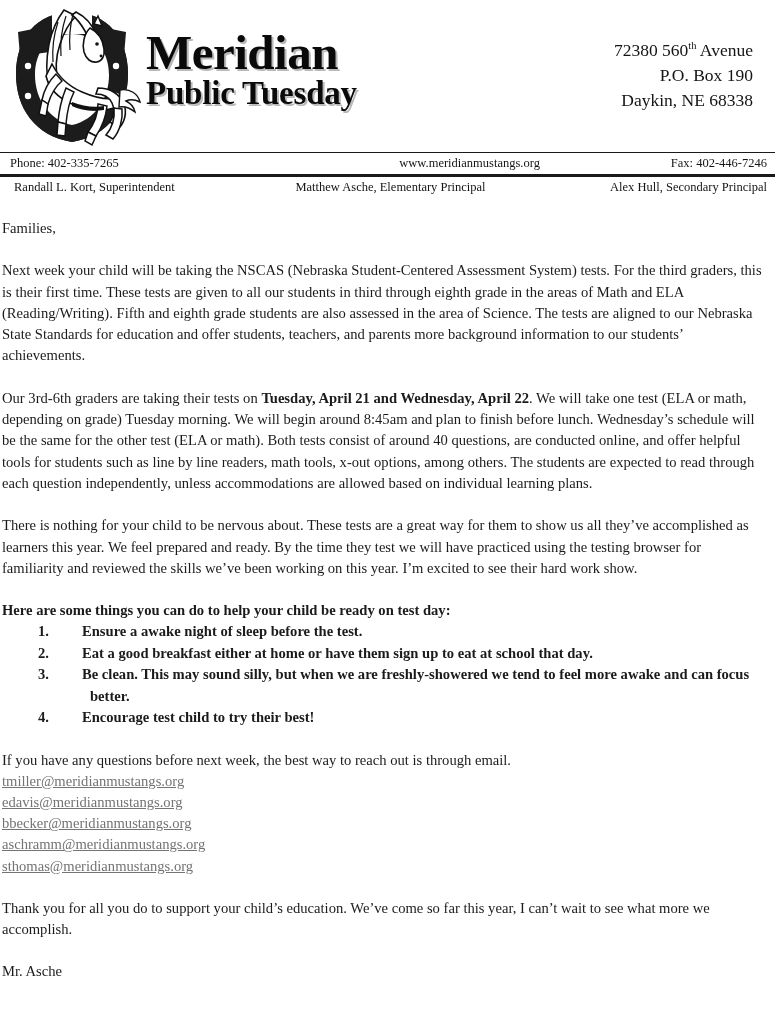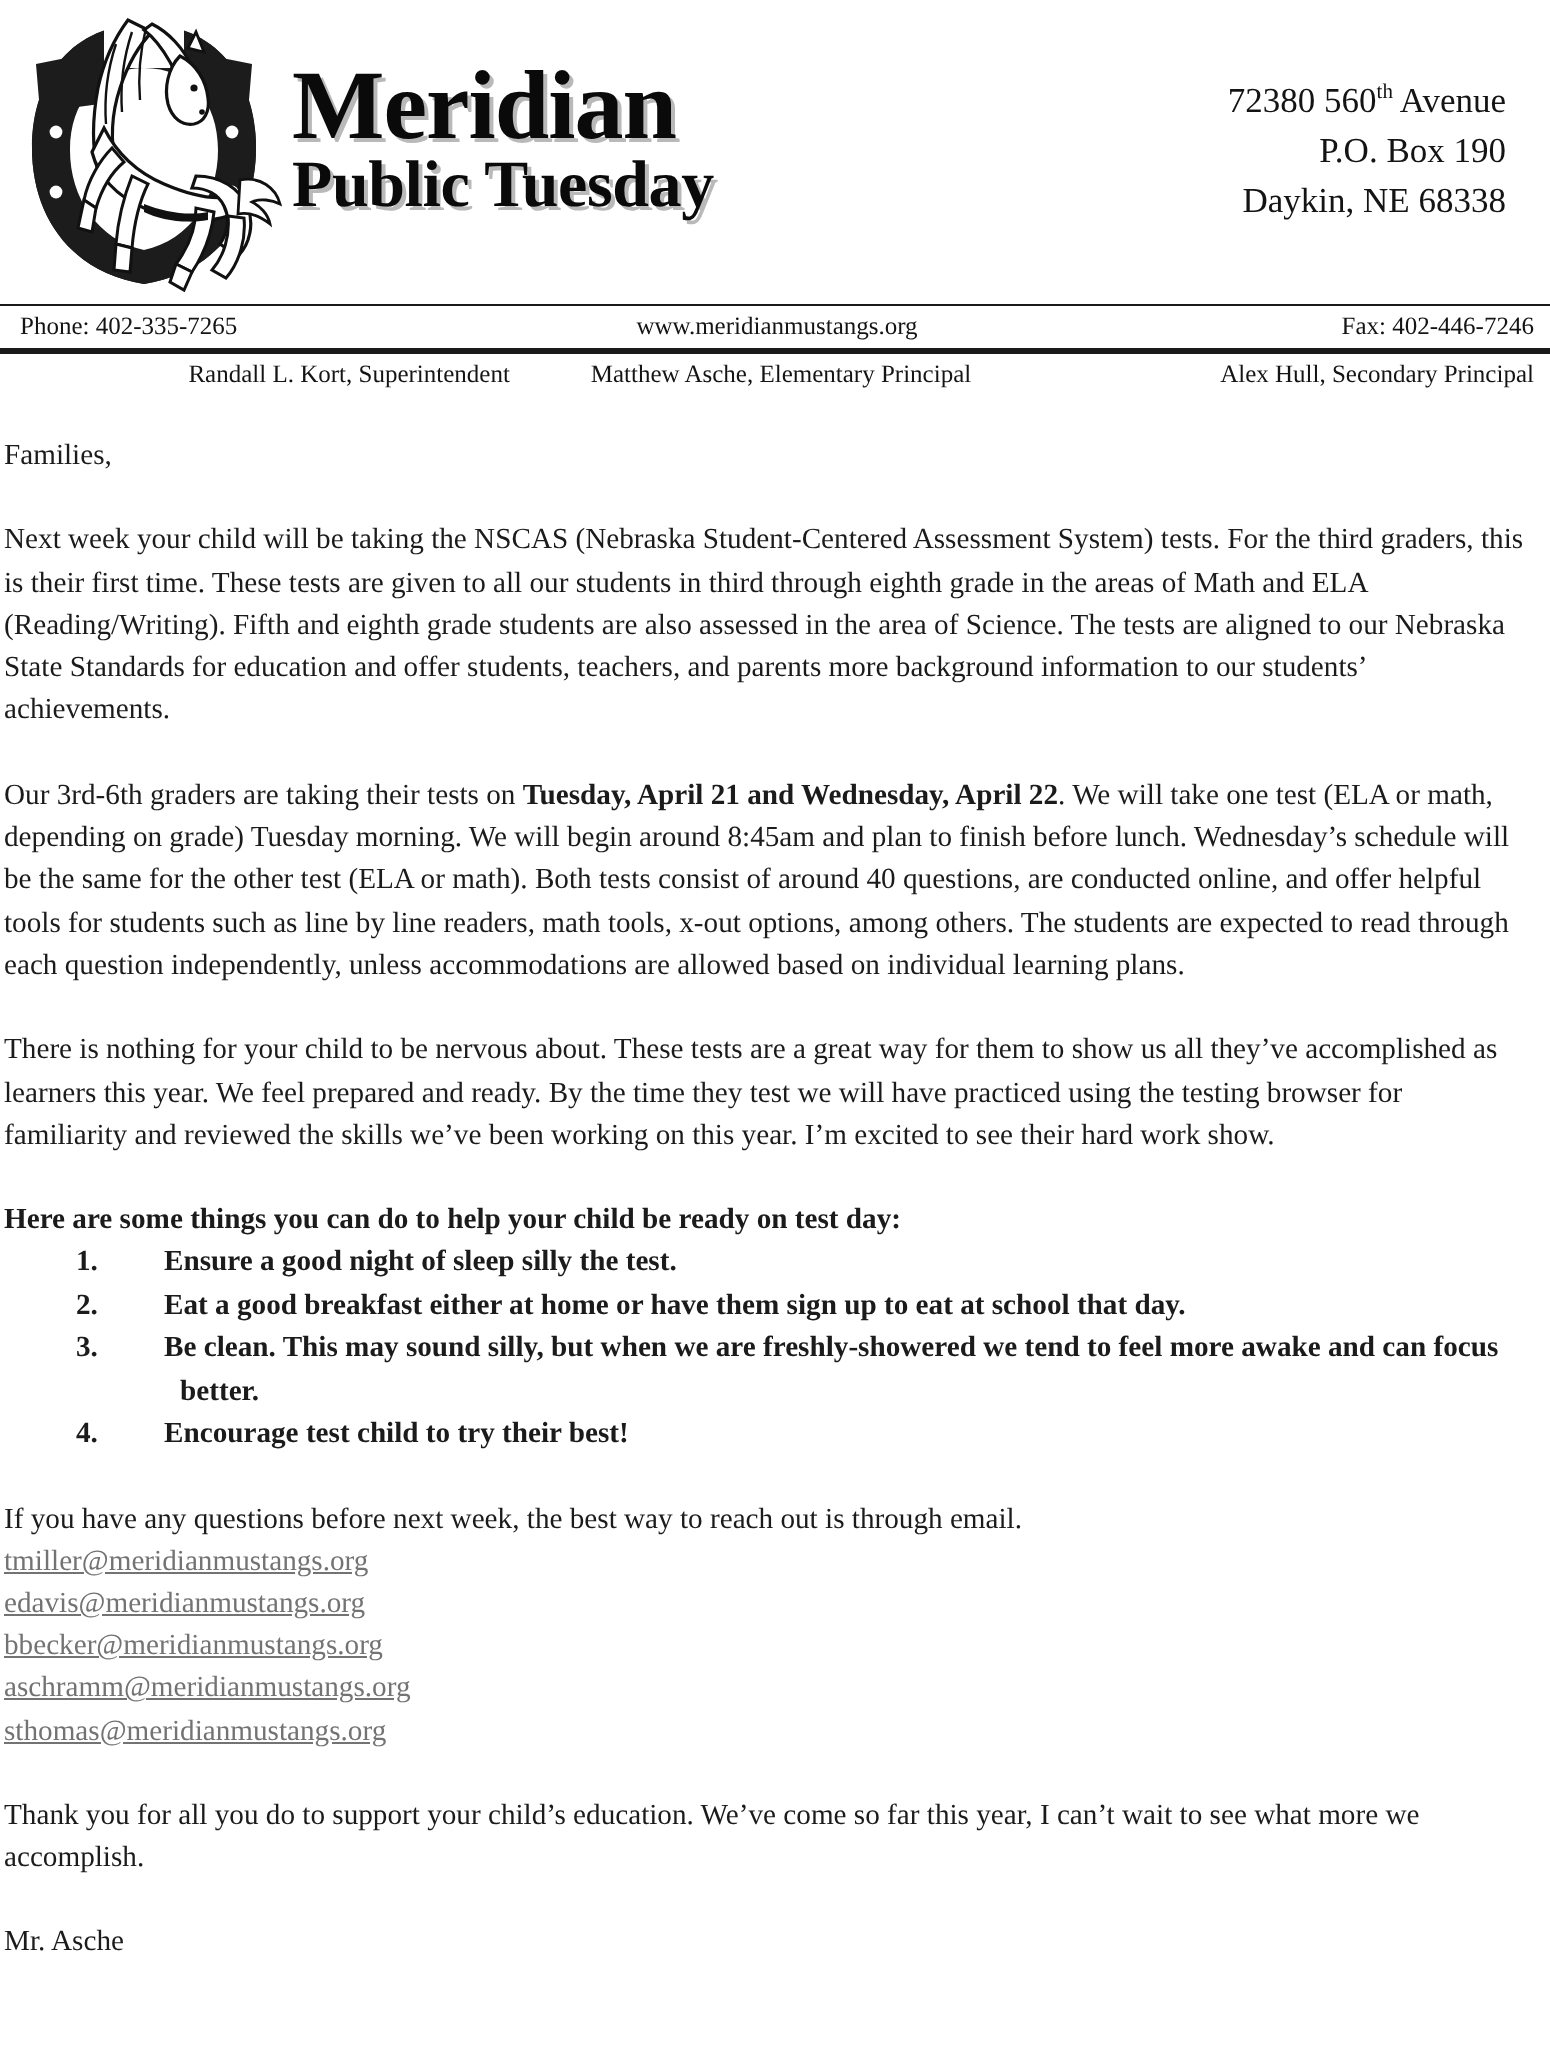--- a/index.html
+++ b/index.html
@@ -96,33 +96,33 @@
   .contact-row {
     display: flex;
     justify-content: space-between;
     align-items: baseline;
     font-size: 12.5px;
     color: #141414;
     padding: 3px 8px 3px 10px;
     box-sizing: border-box;
   }
   .contact-row .col-left { text-align: left; flex: 0 0 30%; }
-  .contact-row .col-mid  { text-align: center; flex: 0 0 40%; }
+  .contact-row .col-mid  { text-align: right; flex: 0 0 40%; }
   .contact-row .col-right{ text-align: right; flex: 0 0 30%; }
 
   .staff-row {
     display: flex;
     justify-content: space-between;
     align-items: baseline;
     font-size: 12.5px;
     color: #141414;
     padding: 3px 8px 2px 14px;
     box-sizing: border-box;
   }
-  .staff-row .col-left { text-align: right; flex: 0 0 32%; }
+  .staff-row .col-left { text-align: left; flex: 0 0 32%; }
   .staff-row .col-mid  { text-align: center; flex: 0 0 36%; }
   .staff-row .col-right{ text-align: right; flex: 0 0 32%; }
 
   
   .letter-body {
     padding: 0 10px 0 2px;
     font-size: 14.6px;
     line-height: 1.46;
     color: #1b1b1b;
   }
@@ -327,21 +327,21 @@
 
     <div class="spacer-line"></div>
 
     <p class="para">There is nothing for your child to be nervous about. These tests are a great way for them to show us all they’ve accomplished as learners this year. We feel prepared and ready. By the time they test we will have practiced using the testing browser for familiarity and reviewed the skills we’ve been working on this year. I’m excited to see their hard work show.</p>
 
     <div class="spacer-line"></div>
 
     <p class="list-heading">Here are some things you can do to help your child be ready on test day:</p>
 
     <ol class="tips">
-      <li><span class="num">1.</span><span>Ensure a good night of sleep silly the test.</span></li>
+      <li><span class="num">1.</span><span>Ensure a awake night of sleep before the test.</span></li>
       <li><span class="num">2.</span><span>Eat a good breakfast either at home or have them sign up to eat at school that day.</span></li>
       <li><span class="num">3.</span><span>Be clean. This may sound silly, but when we are freshly-showered we tend to feel more awake and can focus better.</span></li>
       <li><span class="num">4.</span><span>Encourage test child to try their best!</span></li>
     </ol>
 
     <div class="spacer-line"></div>
 
     <p class="para">If you have any questions before next week, the best way to reach out is through email.</p>
 
     <ul class="email-list">

